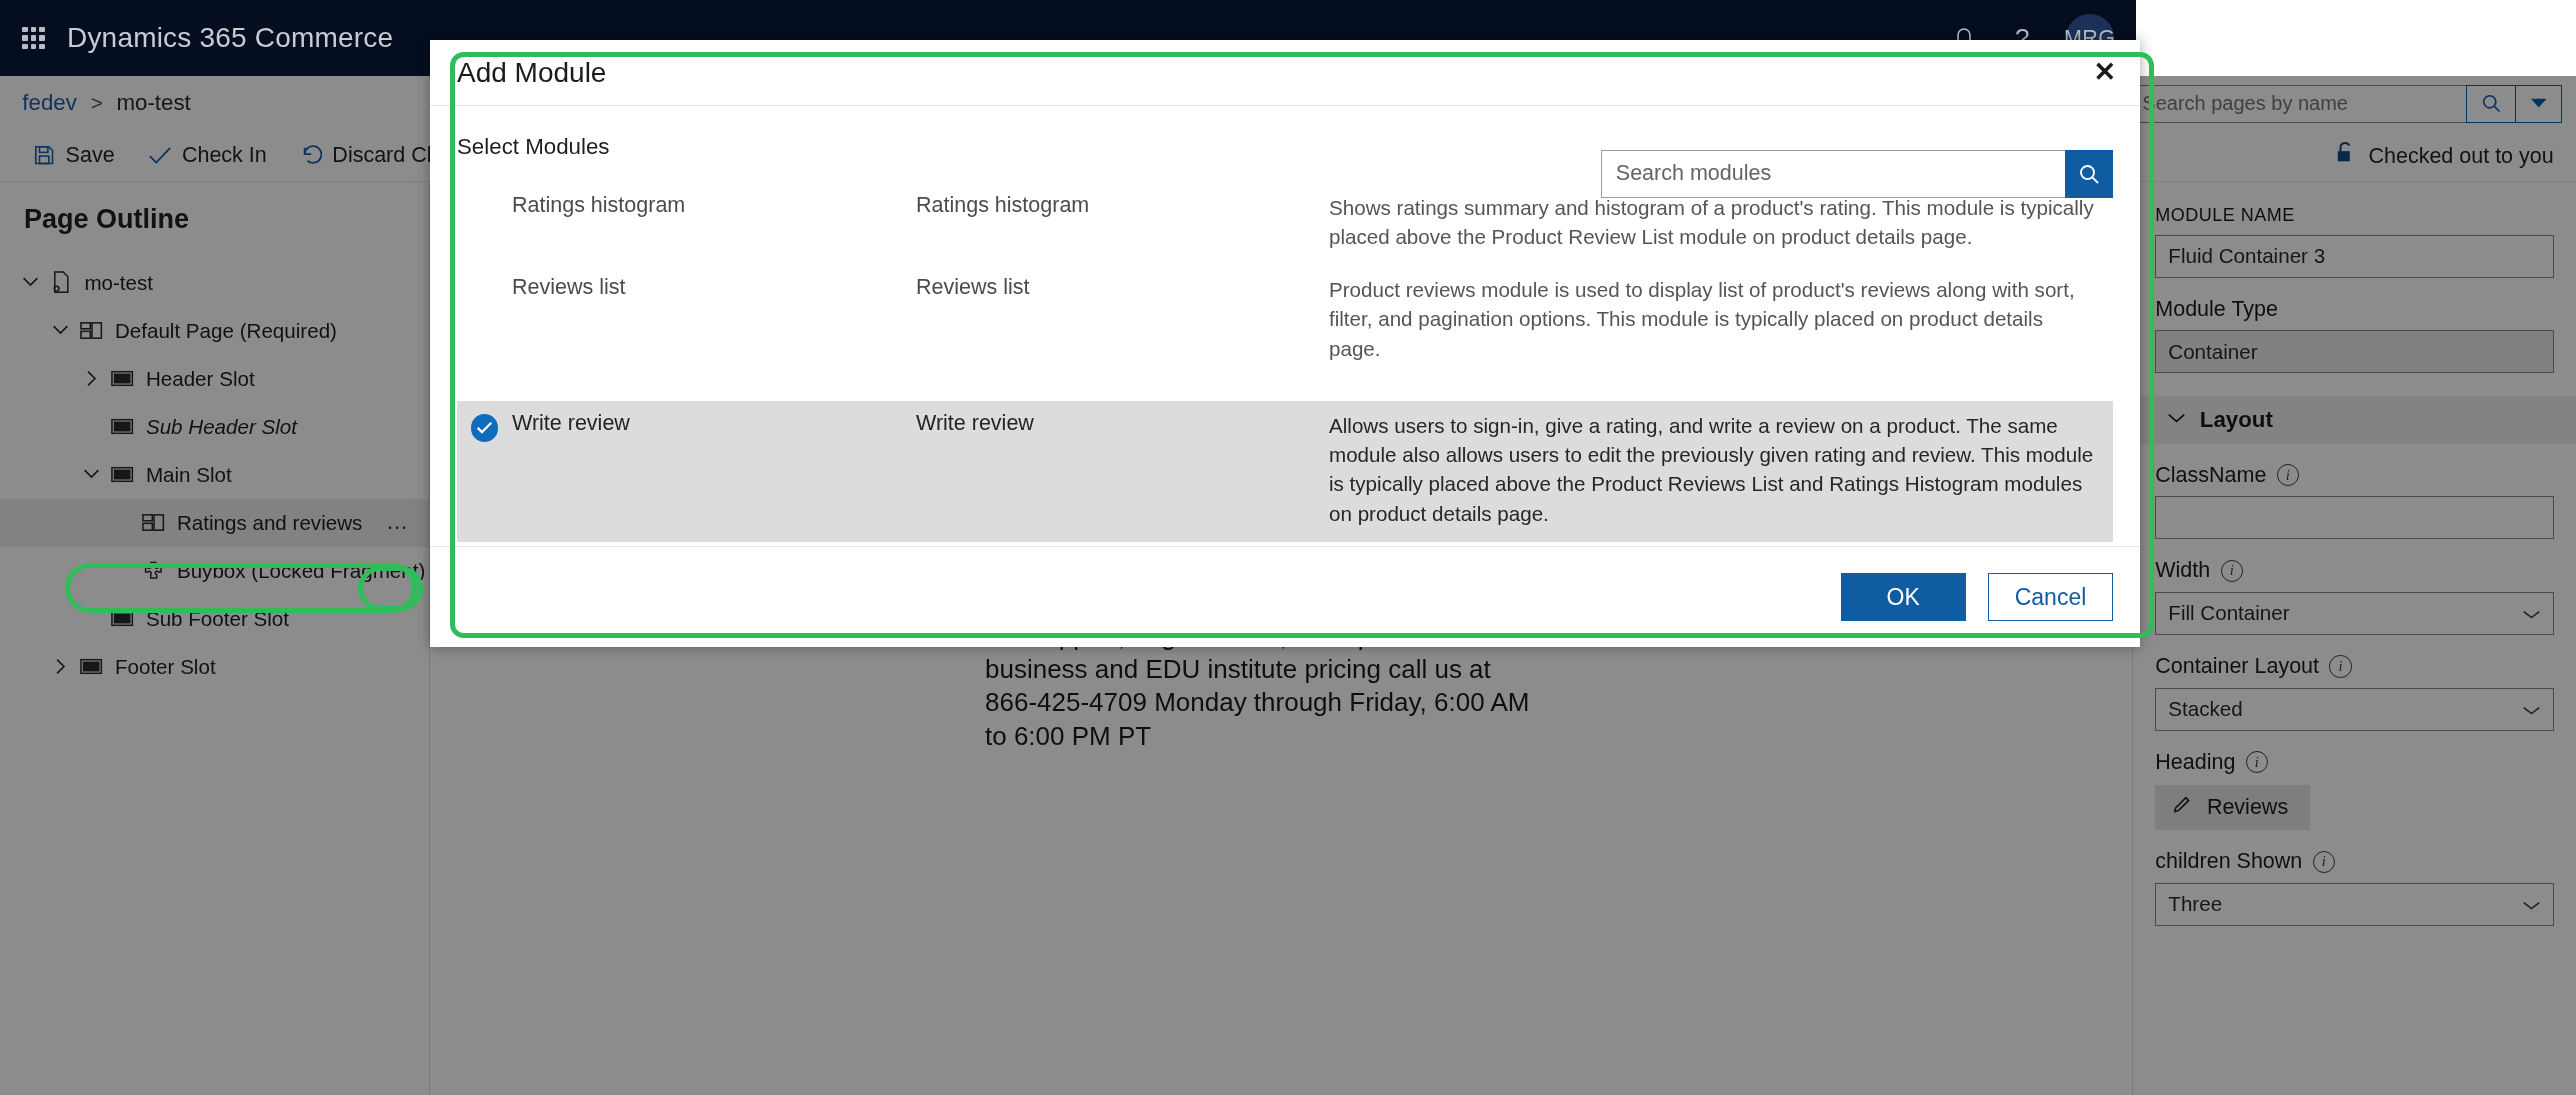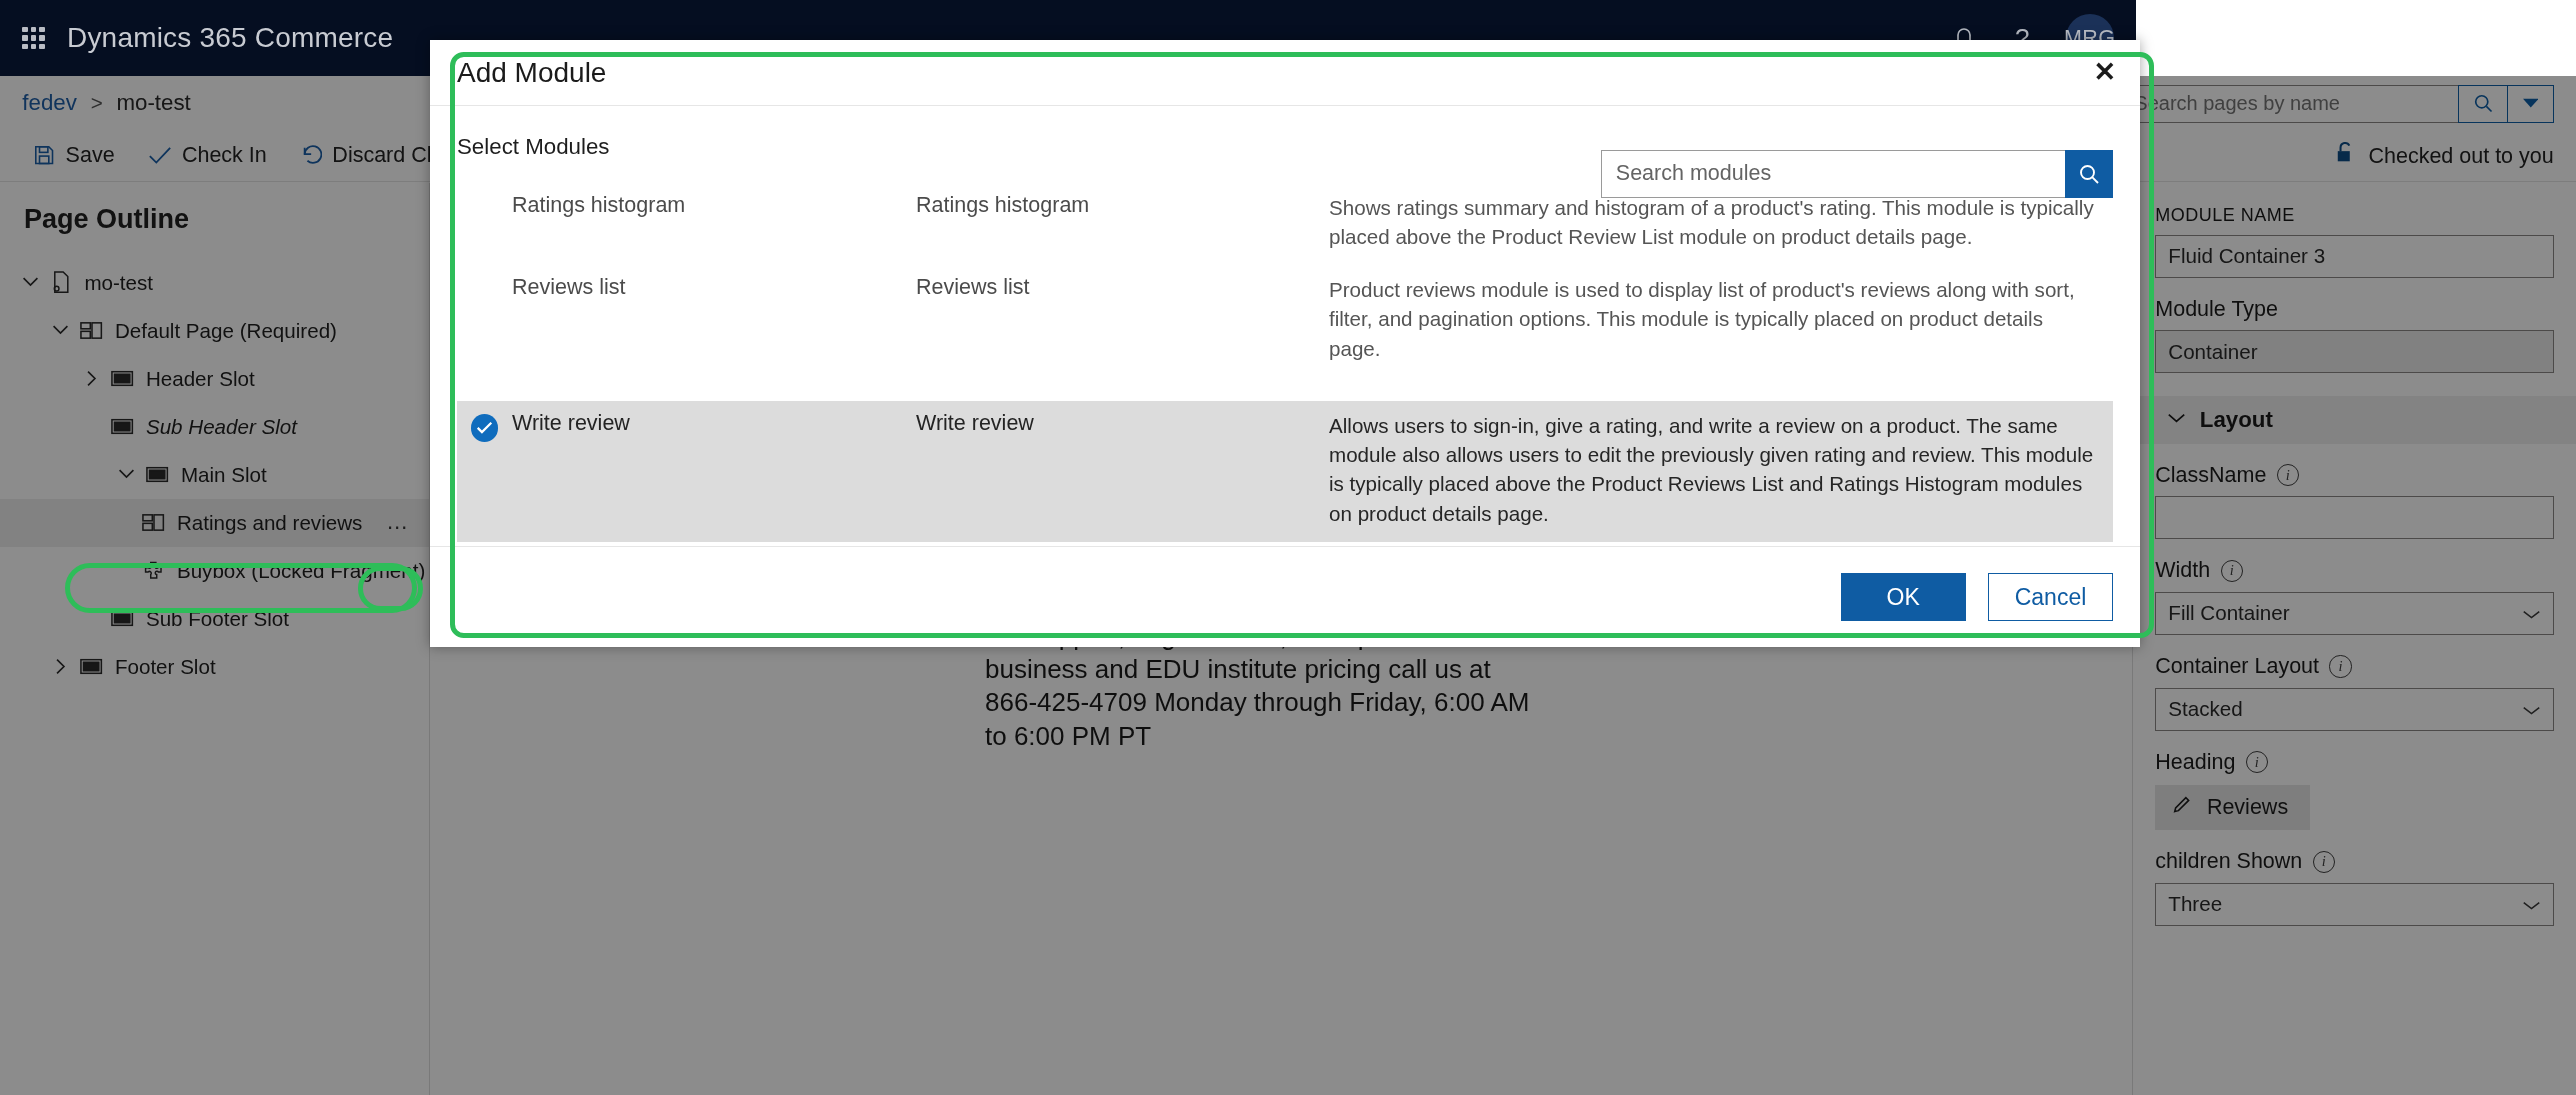--- a/index.html
+++ b/index.html
@@ -31,21 +31,21 @@
 
   
   .appbody { position: absolute; top: 76px; left: 0; width: 2576px; height: 1019px; background: #ffffff; }
   .dim { position:absolute; inset:0; background: rgba(0,0,0,0.45); pointer-events:none; }
 
   
   .crumbbar { position:absolute; top:0; left:0; width:2576px; height:53px; background:#fff; display:flex; align-items:center; }
   .crumb { font-size: 22.3px; color:#1f5fa8; margin-left: 22.3px; cursor:pointer; }
   .crumb-sep { font-size: 20.6px; color:#555; margin: 0 13.8px; }
   .crumb-cur { font-size: 22.3px; color:#2b2b2b; }
-  .pagesearch { position:absolute; right: 22px; top: 8.6px; display:flex; height: 40px; }
+  .pagesearch { position:absolute; right: 14px; top: 8.6px; display:flex; height: 40px; }
   .pagesearch input { width: 335px; height: 38px; border: 0.9px solid #8a8886; border-right:none; font-size: 20px; padding: 0 10.3px; color:#333; background:#fff; font-family:"Liberation Sans", sans-serif; }
   .ps-btn { width: 50px; height: 38px; border: 0.9px solid #0e5fa8; background:#fff; color:#0e5fa8; display:flex; align-items:center; justify-content:center; cursor:pointer; }
   .ps-btn.split { border-left: none; width: 46px; }
 
   
   .toolbar { position:absolute; top:53px; left:0; width:2576px; height:53px; background:#fff; display:flex; align-items:center; border-bottom: 0.9px solid #e3e3e3; }
   .tb-item { display:flex; align-items:center; gap:10.3px; margin-left: 33px; font-size:21.5px; color:#232323; cursor:pointer; }
   .tb-item .ic { color:#1b5fa8; display:flex; align-items:center; }
   .checkedout { position:absolute; right: 22.3px; top: 12px; display:flex; align-items:center; gap:12px; font-size:21.5px; color:#232323; }
 
@@ -240,21 +240,21 @@
             <div class="tree-row" style="padding-left: 77px; font-style: italic;">
               <span class="chev empty"></span>
               <span class="titem-ic">
                 <svg width="22.3" height="17" viewBox="0 0 26 20" fill="none" stroke="#2a2a2a" stroke-width="1.8">
                   <rect x="1" y="2" width="24" height="16"></rect>
                   <rect x="4" y="5" width="18" height="10" fill="#2a2a2a"></rect>
                 </svg>
               </span>
               <span class="titem-label">Sub Header Slot</span>
             </div>
-            <div class="tree-row" style="padding-left: 112px;">
+            <div class="tree-row" style="padding-left: 77px;">
               <span class="chev">
                 <svg width="19" height="19" viewBox="0 0 22 22" fill="none" stroke="#2a2a2a" stroke-width="1.9">
                   <polyline points="3,6 11,14 19,6"></polyline>
                 </svg>
               </span>
               <span class="titem-ic">
                 <svg width="22.3" height="17" viewBox="0 0 26 20" fill="none" stroke="#2a2a2a" stroke-width="1.8">
                   <rect x="1" y="2" width="24" height="16"></rect>
                   <rect x="4" y="5" width="18" height="10" fill="#2a2a2a"></rect>
                 </svg>

